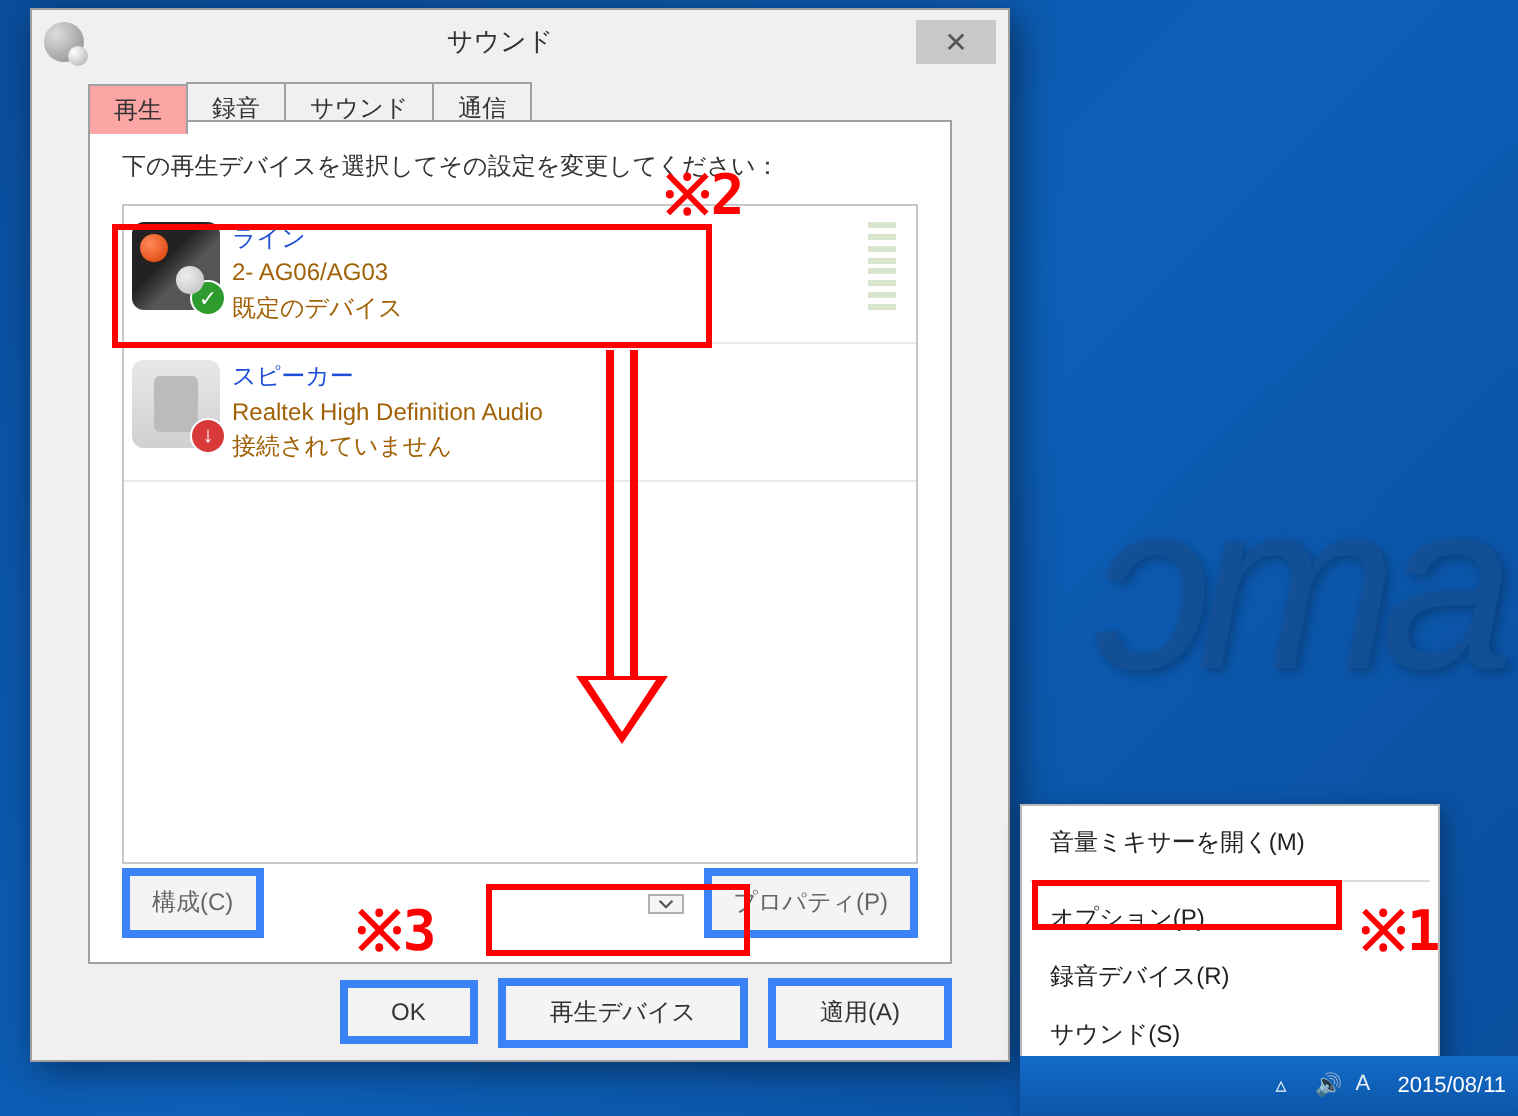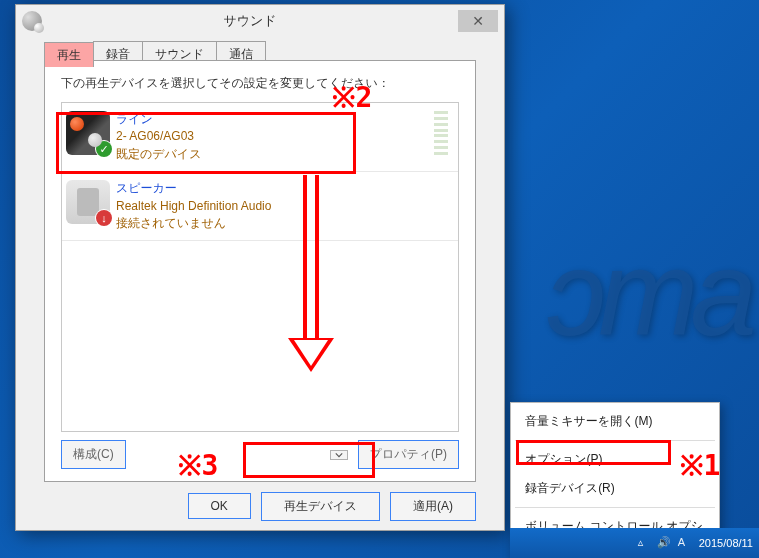--- a/index.html
+++ b/index.html
@@ -30,21 +30,21 @@
   .dev-badge.err{background:#d83a3a}
   .dev-icon.speaker { background:linear-gradient(#e8e8e8,#d0d0d0); border-radius:6px; display:flex; align-items:center; justify-content:center;}
   .dev-icon.speaker::before{content:"";width:22px;height:28px;background:#bbb;border-radius:3px;}
   .dev-text { flex:1; font-size:12px; line-height:1.45; }
   .dev-name { color:#1d4ed8; }
   .dev-sub { color:#a16207; }
   .level-meter { width:14px; height:44px; margin-left:6px; display:flex; flex-direction:column; justify-content:space-between;}
   .level-meter i{display:block;height:3px;background:#d8e6d0;}
 
   .panel-btnrow { position:absolute; left:16px; right:16px; bottom:12px; display:flex; align-items:center; gap:10px; }
-  .btn { border:1px solid #3b82f6; background:#f4f4f4; font-size:12px; padding:5px 11px; color:#666; }
+  .btn { border:4px solid #3b82f6; background:#f4f4f4; font-size:12px; padding:5px 11px; color:#666; }
   .btn-split { display:flex; align-items:stretch; }
   .btn-split .bmain { border:1px solid #b0b0b0; border-right:none; background:#f4f4f4; font-size:12px; padding:5px 11px; }
   .btn-split .bdrop { border:1px solid #b0b0b0; background:#f4f4f4; width:18px; display:flex; align-items:center; justify-content:center; }
   .btn-split .bdrop svg{width:8px;height:8px;}
   .spacer { flex:1; }
 
   .dlg-footer { position:absolute; left:0; right:0; bottom:0; height:48px; display:flex; align-items:center; justify-content:flex-end; gap:10px; padding-right:28px; }
   .dlg-footer .btn { padding:5px 22px; color:#333; }
 
   .ctx-menu { position:absolute; right:39px; top:402px; width:210px; background:#fff; border:1px solid #b8b8b8; box-shadow:3px 3px 10px rgba(0,0,0,.3); padding:4px 2px; font-size:12px; }
@@ -137,20 +137,21 @@
     <button class="btn">再生デバイス</button>
     <button class="btn">適用(A)</button>
   </div>
 </div>
 
 <div class="ctx-menu">
   <div class="ctx-item">音量ミキサーを開く(M)</div>
   <div class="ctx-sep"></div>
   <div class="ctx-item">オプション(P)</div>
   <div class="ctx-item">録音デバイス(R)</div>
+  <div class="ctx-item">サウンド(S)</div>
   <div class="ctx-sep"></div>
   <div class="ctx-item">ボリューム コントロール オプション(V)</div>
 </div>
 
 <div class="taskbar">
   <div class="tray-icons">
     <span>▵</span>
     <span>🔊</span>
     <span>A</span>
   </div>

